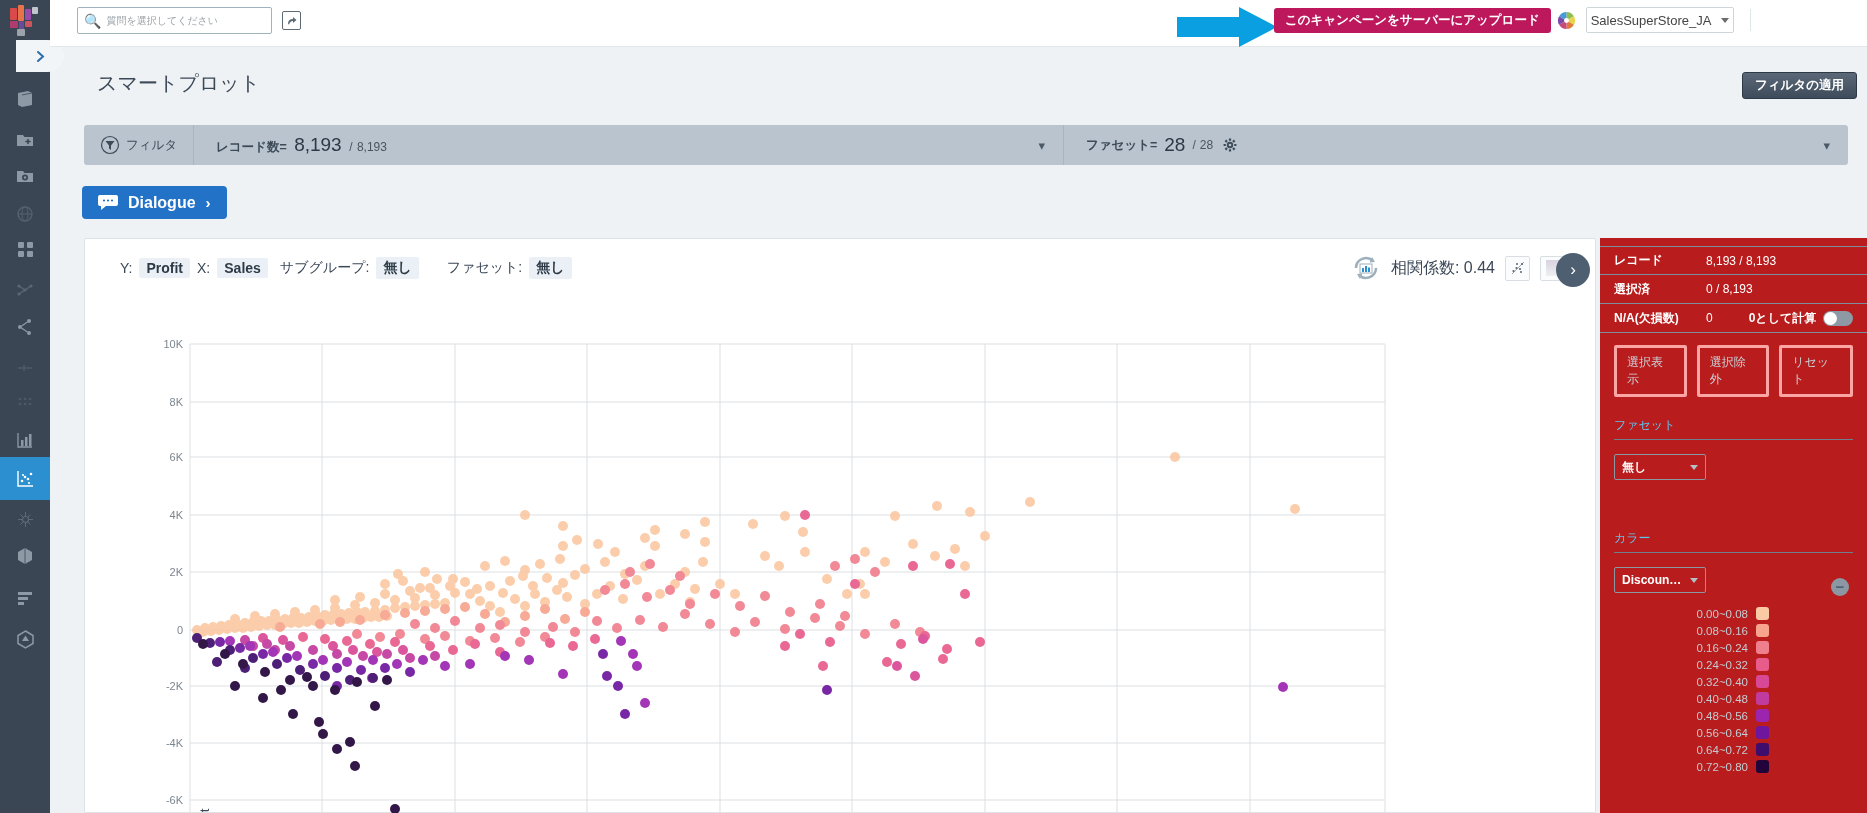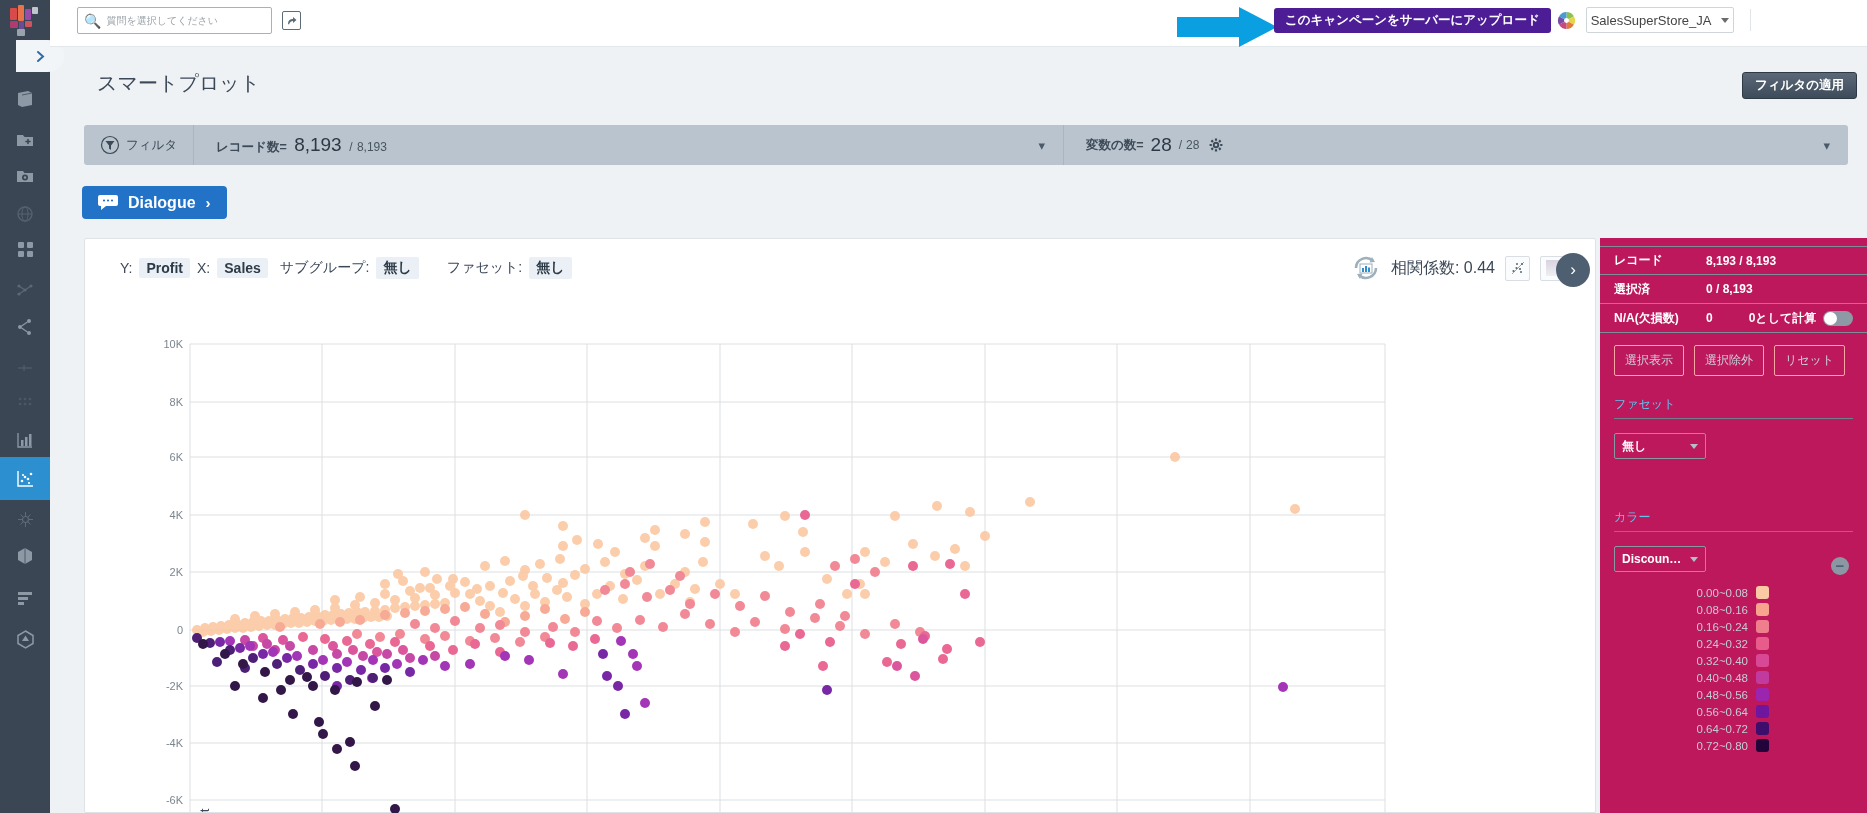--- a/index.html
+++ b/index.html
@@ -51,21 +51,21 @@
   }
   #search-input::placeholder { color: #9aa2a8; }
   #share-btn {
     position: absolute; left: 232px; top: 11px; width: 19px; height: 19px;
     border: 1.5px solid #5c6b76; border-radius: 2px;
     display:flex; align-items:center; justify-content:center;
   }
   #bluearrow { position: absolute; left: 1127px; top: 7px; width: 100px; height: 40px; }
   #upload-btn {
     position: absolute; left: 1224px; top: 8px; height: 25px;
-    background: #4c1d95; border-radius: 3px; color: #fff;
+    background: #be185d; border-radius: 3px; color: #fff;
     font-size: 12.5px; font-weight: bold; line-height: 25px;
     padding: 0 11px; white-space: nowrap; cursor: pointer;
   }
   #colorwheel { position: absolute; left: 1507px; top: 11px; width: 19px; height: 19px; }
   #ds-select {
     position: absolute; left: 1536px; top: 7px; width: 148px; height: 26px;
     border: 1px solid #cfd6da; border-radius: 2px; background: #fff;
     font-size: 13px; color: #444;
     display: flex; align-items: center; justify-content: center; gap: 10px;
     cursor: pointer;
@@ -157,42 +157,42 @@
   #chart { position: absolute; left: 0; top: 55px; width: 1512px; height: 520px; }
   #ylabel {
     position: absolute; left: 112px; top: 600px;
     transform: rotate(-90deg); transform-origin: left top;
     font-size: 13px; color: #3c4858; white-space: nowrap;
   }
 
   
   #rightpanel {
     position: absolute; left: 1600px; top: 238px;
-    width: 267px; height: 575px; background: #be185d; color: #fff;
+    width: 267px; height: 575px; background: #b91c1c; color: #fff;
   }
   .rp-row {
     display: flex; align-items: center; height: 29px;
     border-bottom: 1px solid #7d8d9c; padding: 0 14px;
     font-size: 12px; font-weight: bold;
   }
   .rp-row.first { border-top: 1px solid #7d8d9c; }
   .rp-key { width: 92px; }
-  .rp-val { font-weight: bold; }
+  .rp-val { font-weight: normal; }
   .rp-na-label { margin-left: 36px; }
   .toggle-pill {
     margin-left: auto; width: 30px; height: 15px; border-radius: 8px;
     background: #8d9aa6; position: relative; cursor: pointer;
   }
   .toggle-pill i {
     position: absolute; left: 1px; top: 1px; width: 13px; height: 13px;
     border-radius: 50%; background: #fff;
   }
   #rp-buttons { display: flex; gap: 10px; padding: 12px 14px 0 14px; }
   .rp-btn {
-    border: 1px solid #fca5a5; border-radius: 2px; color: #c9d2d9;
+    border: 3px solid #fca5a5; border-radius: 2px; color: #c9d2d9;
     font-size: 12px; padding: 6px 10px; cursor: pointer; font-family: Liberation Serif, serif;
   }
   .rp-sec-wrap { margin-top: 20px; }
   .rp-sec-head {
     margin: 0 14px; padding-bottom: 5px; border-bottom: 1px solid #6f7f8d;
     color: #5fc4ee; font-size: 12px;
   }
   .rp-select {
     margin: 14px 14px 0 14px; width: 92px; height: 26px;
     border: 1px solid #8a98a4; border-radius: 2px;
@@ -425,21 +425,21 @@
         <span class="seg-label">レコード数=</span>
         <span class="seg-big">8,193</span>
         <span class="seg-small">/</span>
         <span class="seg-small">8,193</span>
       </div>
       <span class="chev">▾</span>
     </div>
 
     <div id="vars-seg">
       <div style="display:flex;align-items:center;gap:4px;">
-        <span class="seg-label">変数の数=</span>
+        <span class="seg-label">ファセット=</span>
         <span class="seg-big">28</span>
         <span class="seg-small">/</span>
         <span class="seg-small">28</span>
         <svg width="14" height="14" viewBox="0 0 14 14" style="margin-left:6px;">
           <circle cx="7" cy="7" r="3.2" fill="#3d4a58"></circle>
           <g stroke="#3d4a58" stroke-width="2.2">
             <path d="M7 0.6 v2.2 M7 11.2 v2.2 M0.6 7 h2.2 M11.2 7 h2.2"></path>
             <path d="M2.4 2.4 l1.6 1.6 M10 10 l1.6 1.6 M11.6 2.4 l-1.6 1.6 M4 10 l-1.6 1.6"></path>
           </g>
           <circle cx="7" cy="7" r="1.3" fill="#b9c4ce"></circle>

